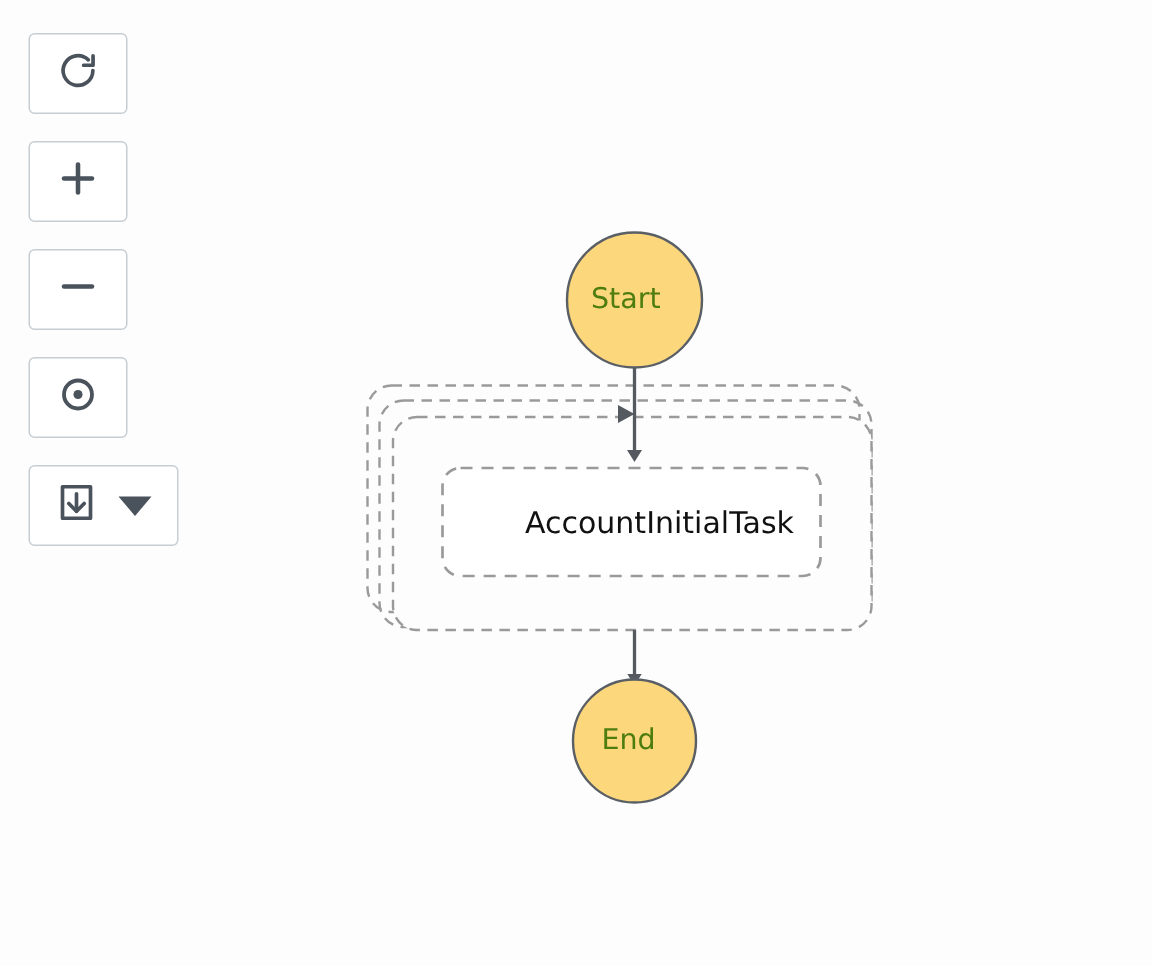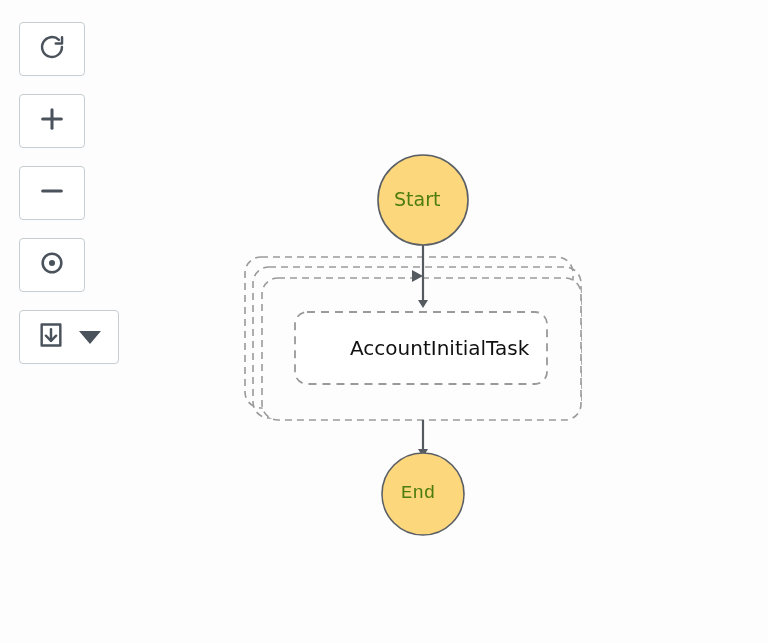--- a/index.html
+++ b/index.html
@@ -76,21 +76,21 @@
 
   <circle cx="423" cy="200" r="45" fill="#fcd77b" stroke="#5a5f66" stroke-width="1.6"></circle>
 
   <circle cx="423" cy="494" r="41" fill="#fcd77b" stroke="#5a5f66" stroke-width="1.6"></circle>
 </svg>
 
 <div class="node-label" style="left:394px;top:188px;">Start</div>
 
 <div class="task-label" style="left:318px;top:336px;margin-left:32px;">AccountInitialTask</div>
 
-<div class="node-label" style="left:401px;top:482px;font-family:Liberation Mono, monospace;">End</div>
+<div class="node-label" style="left:401px;top:482px;">End</div>
 
 <div id="toolbar">
 
   <div class="tb-btn sq">
     <span class="tb-ico">
       <svg width="28" height="28" viewBox="0 0 24 24" fill="none" stroke="#4a525c" stroke-width="2.1" stroke-linecap="round" stroke-linejoin="round">
         <path d="M20.5 12a8.5 8.5 0 1 1-2.6-6.1"></path>
         <polyline points="20.6,3.6 20.6,9.0 15.2,9.0"></polyline>
       </svg>
     </span>

